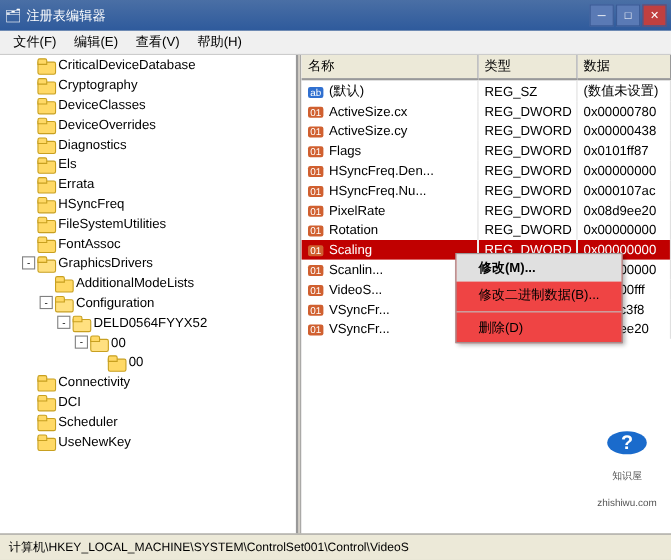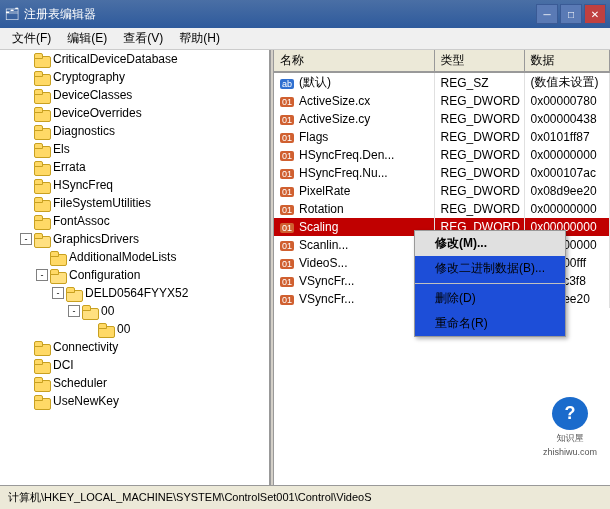--- a/index.html
+++ b/index.html
@@ -230,21 +230,21 @@
     }
 
     
     ::-webkit-scrollbar { width: 16px; height: 16px; }
     ::-webkit-scrollbar-track { background: #f0f0f0; }
     ::-webkit-scrollbar-thumb { background: #c0c0c0; border: 1px solid #808080; }
 
     
     .context-menu {
       position: absolute;
-      background: #1d4ed8;
+      background: #ef4444;
       border: 1px solid #999;
       box-shadow: 2px 2px 4px rgba(0,0,0,0.3);
       z-index: 100;
       min-width: 130px;
     }
     .context-menu-item {
       padding: 4px 20px;
       cursor: pointer;
       font-size: 12px;
       color: #000;
@@ -286,21 +286,21 @@
       display: flex;
       align-items: center;
       justify-content: center;
       color: white;
       font-size: 18px;
       font-weight: bold;
     }
     .watermark-text {
       font-size: 9px;
       color: #555;
-      margin-top: 2px;
+      margin-top: 13px;
       text-align: left;
     }
   </style>
 </head>
 <body>
 
 <div class="title-bar">
   <div class="title-bar-icon">🗂</div>
   <div class="title-bar-text">注册表编辑器</div>
   <div class="title-bar-buttons">
@@ -524,21 +524,20 @@
           </tr>
         </tbody>
     </table>
 
     <div class="context-menu" style="top: 180px; left: 140px;">
       <div id="context-menu-items">
           <div class="context-menu-item first">修改(M)...</div>
           <div class="context-menu-item">修改二进制数据(B)...</div>
           <div class="context-menu-sep"></div>
           <div class="context-menu-item">删除(D)</div>
-          <div class="context-menu-item">重命名(R)</div>
         </div>
     </div>
 
     <div class="watermark">
       <div class="watermark-logo">
         <span>?</span>
       </div>
       <div class="watermark-text">知识屋</div>
       <div class="watermark-text">zhishiwu.com</div>
     </div>

